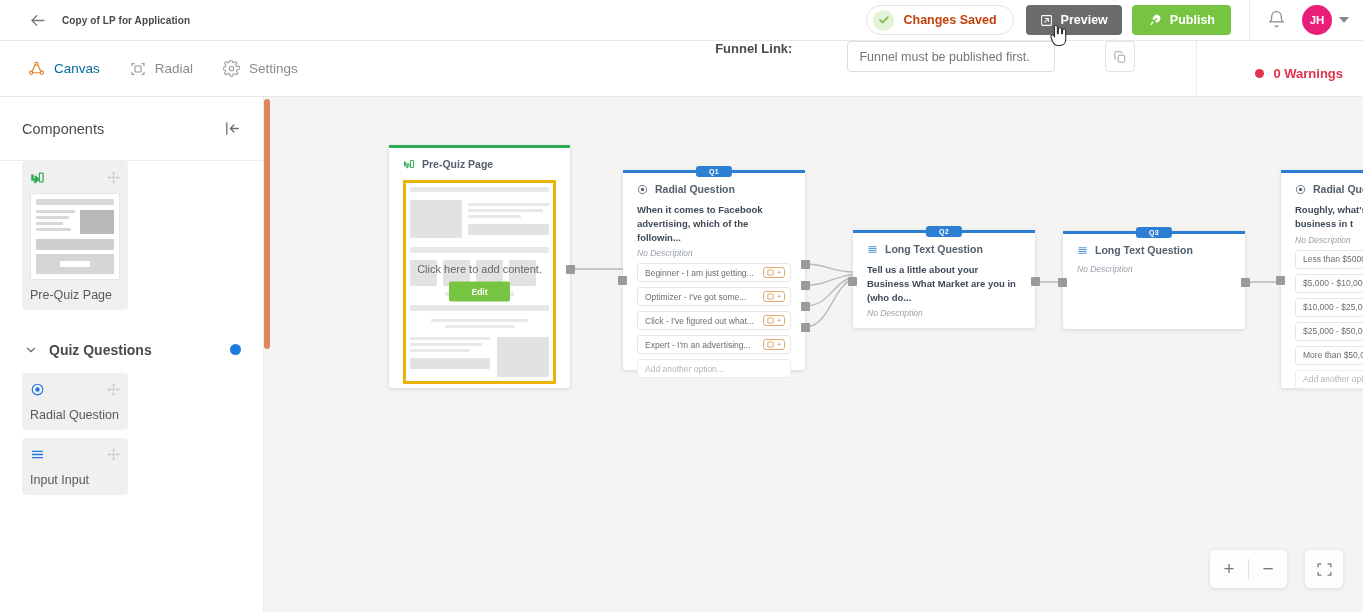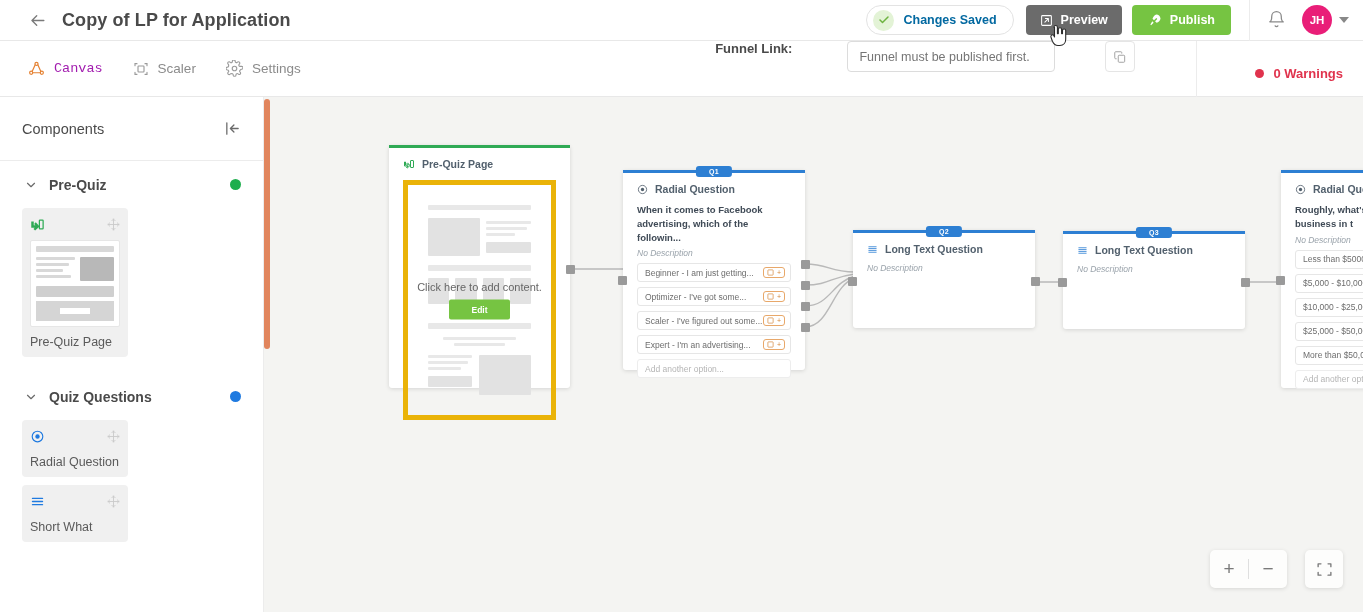--- a/index.html
+++ b/index.html
@@ -15,36 +15,36 @@
     position: absolute; left: 0; top: 0; width: 1363px; height: 41px;
     background: #fff; border-bottom: 1px solid #e8e8e8;
     display: flex; align-items: center;
   }
   .back-btn {
     width: 30px; height: 30px; margin-left: 22px;
     display: flex; align-items: center; justify-content: center;
     cursor: pointer;
   }
   .doc-title {
-    margin-left: 10px; font-size: 18px; font-weight: bold; color: #4a4a4a;
+    margin-left: 10px; font-size: 10px; font-weight: bold; color: #4a4a4a;
     letter-spacing: .1px;
   }
   .topbar-right {
     margin-left: auto; display: flex; align-items: center; height: 100%;
   }
   .saved-pill {
     display: flex; align-items: center; gap: 9px;
     height: 30px; padding: 0 16px 0 6px;
     border: 1px solid #e3e3e3; border-radius: 16px; background: #fff;
   }
   .saved-pill .check-circle {
     width: 21px; height: 21px; border-radius: 50%;
     background: #e3f3d6; display: flex; align-items: center; justify-content: center;
   }
-  .saved-pill .label { font-size: 12.5px; color: #0369a1; font-weight: bold; }
+  .saved-pill .label { font-size: 12.5px; color: #c2410c; font-weight: bold; }
   .btn-preview {
     display: flex; align-items: center; gap: 8px;
     height: 30px; padding: 0 14px; margin-left: 12px;
     background: #6b6b6b; color: #fff; border-radius: 4px;
     font-size: 12.5px; font-weight: bold; cursor: pointer;
   }
   .btn-publish {
     display: flex; align-items: center; gap: 8px;
     height: 30px; padding: 0 16px; margin-left: 10px;
     background: #76c442; color: #fff; border-radius: 4px;
@@ -67,21 +67,21 @@
   
   .subbar {
     position: absolute; left: 0; top: 41px; width: 1363px; height: 56px;
     background: #fff; border-bottom: 1px solid #e8e8e8;
     display: flex; align-items: center;
   }
   .navtab {
     display: flex; align-items: center; gap: 9px;
     margin-left: 30px; font-size: 13.5px; color: #8b8b8b; cursor: pointer;
   }
-  .navtab.active { color: #a21caf; font-family: Liberation Mono, monospace; }
+  .navtab.active { color: #0369a1; }
   .navtab.first { margin-left: 28px; }
   .subbar-right { margin-left: auto; display: flex; height: 100%; gap: 41px; }
   .funnel-label { font-size: 13px; font-weight: bold; color: #4a4a4a; }
   .funnel-input {
     margin-left: 14px; width: 208px; height: 31px;
     border: 1px solid #dcdcdc; border-radius: 4px; background: #fff;
     font-size: 12.5px; color: #999; font-family: inherit;
     padding: 0 11px;
   }
   .copy-btn {
@@ -175,21 +175,21 @@
   .opt-badge {
     margin-left: auto; display: flex; align-items: center; gap: 3px;
     border: 1px solid #e8a86a; border-radius: 3px; padding: 1px 3px;
     color: #d4883c; font-size: 7px;
   }
   .opt.add { color: #b5b5b5; border-color: #ededed; }
   .port {
     position: absolute; width: 9px; height: 9px; background: #9a9a9a;
     border-radius: 1px;
   }
-  .prequiz-body { border: 5px solid #eab308; margin-top: 10px; padding: 20px; position: relative; }
+  .prequiz-body { border: 3px solid #eab308; margin-top: 10px; padding: 4px; position: relative; }
   .pq-line { background: #e8e8e8; border-radius: 1px; }
   .pq-block { background: #e2e2e2; border-radius: 1px; }
   .pq-overlay {
     position: absolute; left: 0; right: 0; top: 50%; transform: translateY(-50%);
     text-align: center;
   }
   .pq-overlay .t { font-size: 11px; color: #666; }
   .pq-edit {
     display: inline-block; margin-top: 7px; background: #76c442; color: #fff;
     font-size: 8.5px; font-weight: bold; padding: 5px 22px; border-radius: 2px;
@@ -276,21 +276,21 @@
         <circle cx="19.5" cy="18" r="2.2"></circle>
       <path d="M10 7L6 16M14 7l4 9M7 18h10" stroke-linecap="round"></path>
     </svg>
     <span>Canvas</span>
   </div>
   <div class="navtab">
     <svg width="16" height="16" viewBox="0 0 24 24" fill="none" stroke="#9a9a9a" stroke-width="1.7">
       <path d="M3 7V4h3M21 7V4h-3M3 17v3h3M21 17v3h-3" stroke-linecap="round"></path>
       <rect x="7.5" y="7.5" width="9" height="9" rx="1"></rect>
     </svg>
-    <span>Scaler</span>
+    <span>Radial</span>
   </div>
   <div class="navtab">
     <svg width="17" height="17" viewBox="0 0 24 24" fill="none" stroke="#9a9a9a" stroke-width="1.6">
       <circle cx="12" cy="12" r="3.2"></circle>
       <path d="M19.4 15a1.6 1.6 0 00.3 1.8l.1.1a2 2 0 11-2.8 2.8l-.1-.1a1.6 1.6 0 00-1.8-.3 1.6 1.6 0 00-1 1.5V21a2 2 0 01-4 0v-.1A1.6 1.6 0 008 19.4a1.6 1.6 0 00-1.8.3l-.1.1a2 2 0 11-2.8-2.8l.1-.1a1.6 1.6 0 00.3-1.8 1.6 1.6 0 00-1.5-1H2a2 2 0 010-4h.1A1.6 1.6 0 003.6 8a1.6 1.6 0 00-.3-1.8l-.1-.1a2 2 0 112.8-2.8l.1.1a1.6 1.6 0 001.8.3H8a1.6 1.6 0 001-1.5V2a2 2 0 014 0v.1a1.6 1.6 0 001 1.5 1.6 1.6 0 001.8-.3l.1-.1a2 2 0 112.8 2.8l-.1.1a1.6 1.6 0 00-.3 1.8V8a1.6 1.6 0 001.5 1H22a2 2 0 010 4h-.1a1.6 1.6 0 00-1.5 1z"></path>
     </svg>
     <span>Settings</span>
   </div>
 
   <div class="subbar-right">
@@ -313,29 +313,20 @@
 <div class="sidebar">
   <div class="sb-head">
     <span class="title">Components</span>
     <span class="collapse-icon">
       <svg width="17" height="17" viewBox="0 0 24 24" fill="none" stroke="#6a6a6a" stroke-width="1.8">
         <path d="M4 4v16M20 12H9M14 7l-5 5 5 5" stroke-linecap="round" stroke-linejoin="round"></path>
       </svg>
     </span>
   </div>
 
-  <div class="sb-group-head">
-    <span class="chev">
-      <svg width="14" height="14" viewBox="0 0 24 24" fill="none" stroke="#6a6a6a" stroke-width="2">
-        <path d="M6 9l6 6 6-6" stroke-linecap="round" stroke-linejoin="round"></path>
-      </svg>
-    </span>
-    <span class="gname">Pre-Quiz</span>
-    <span class="gdot" style="background:#1eae4d"></span>
-  </div>
   <div class="tiles">
     <div class="tile big">
       <div class="tile-row">
         <svg width="15" height="15" viewBox="0 0 24 24" fill="none" stroke="#2faa55" stroke-width="2">
           <path d="M3 8v8h7l-3 3 1.2 1.2L14 15l-4.8-5.2L8 11l3 3H5V8z"></path>
           <rect x="15" y="5" width="6" height="14" rx="1"></rect>
         </svg>
         <span class="tile-move">
           <svg width="13" height="13" viewBox="0 0 24 24" fill="none" stroke="#999" stroke-width="1.6">
             <path d="M12 2v20M2 12h20M12 2l-3 3M12 2l3 3M12 22l-3-3M12 22l3-3M2 12l3-3M2 12l3 3M22 12l-3-3M22 12l-3 3" stroke-linecap="round" stroke-linejoin="round"></path>
@@ -390,21 +381,21 @@
       <div class="tile-row">
         <svg width="15" height="15" viewBox="0 0 24 24" stroke="#1f7ae0" stroke-width="2.2">
           <path d="M4 7h16M4 12h16M4 17h16" stroke-linecap="round"></path>
         </svg>
         <span class="tile-move">
           <svg width="13" height="13" viewBox="0 0 24 24" fill="none" stroke="#999" stroke-width="1.6">
             <path d="M12 2v20M2 12h20M12 2l-3 3M12 2l3 3M12 22l-3-3M12 22l3-3M2 12l3-3M2 12l3 3M22 12l-3-3M22 12l-3 3" stroke-linecap="round" stroke-linejoin="round"></path>
           </svg>
         </span>
       </div>
-      <div class="tile-label">Short What</div>
+      <div class="tile-label">Input Input</div>
     </div>
 
   </div>
 
 </div>
 <div class="sb-track"></div>
 <div class="sb-scroll"></div>
 
 <div class="canvas">
 
@@ -494,21 +485,21 @@
       </div>
       <div class="opt">
         <span class="txt">Optimizer - I've got some...</span>
         <span class="opt-badge">
           <svg width="7" height="7" viewBox="0 0 24 24" fill="none" stroke="#d4883c" stroke-width="2.4">
               <rect x="3" y="3" width="18" height="18" rx="2"></rect>
             </svg>+
         </span>
       </div>
       <div class="opt">
-        <span class="txt">Scaler - I've figured out some...</span>
+        <span class="txt">Click - I've figured out what...</span>
         <span class="opt-badge">
           <svg width="7" height="7" viewBox="0 0 24 24" fill="none" stroke="#d4883c" stroke-width="2.4">
               <rect x="3" y="3" width="18" height="18" rx="2"></rect>
             </svg>+
         </span>
       </div>
       <div class="opt">
         <span class="txt">Expert - I'm an advertising...</span>
         <span class="opt-badge">
           <svg width="7" height="7" viewBox="0 0 24 24" fill="none" stroke="#d4883c" stroke-width="2.4">
@@ -528,20 +519,21 @@
   <div class="node" style="left:583px;top:133px;width:182px;height:98px">
     <div class="node-bar" style="background:#2d7fd3"></div>
     <div class="qbadge">Q2</div>
     <div class="node-inner">
       <div class="node-type">
         <svg width="11" height="11" viewBox="0 0 24 24" stroke="#2d7fd3" stroke-width="1.8">
           <path d="M4 6h16M4 10h16M4 14h16M4 18h16" stroke-linecap="round"></path>
         </svg>
         <span>Long Text Question</span>
       </div>
+      <div class="node-q">Tell us a little about your Business What Market are you in (who do...</div>
       <div class="node-desc">No Description</div>
     </div>
     <div class="port" style="left:-5px;top:47px"></div>
     <div class="port" style="right:-5px;top:47px"></div>
   </div>
 
   <div class="node" style="left:793px;top:134px;width:182px;height:98px">
     <div class="node-bar" style="background:#2d7fd3"></div>
     <div class="qbadge">Q3</div>
     <div class="node-inner">

